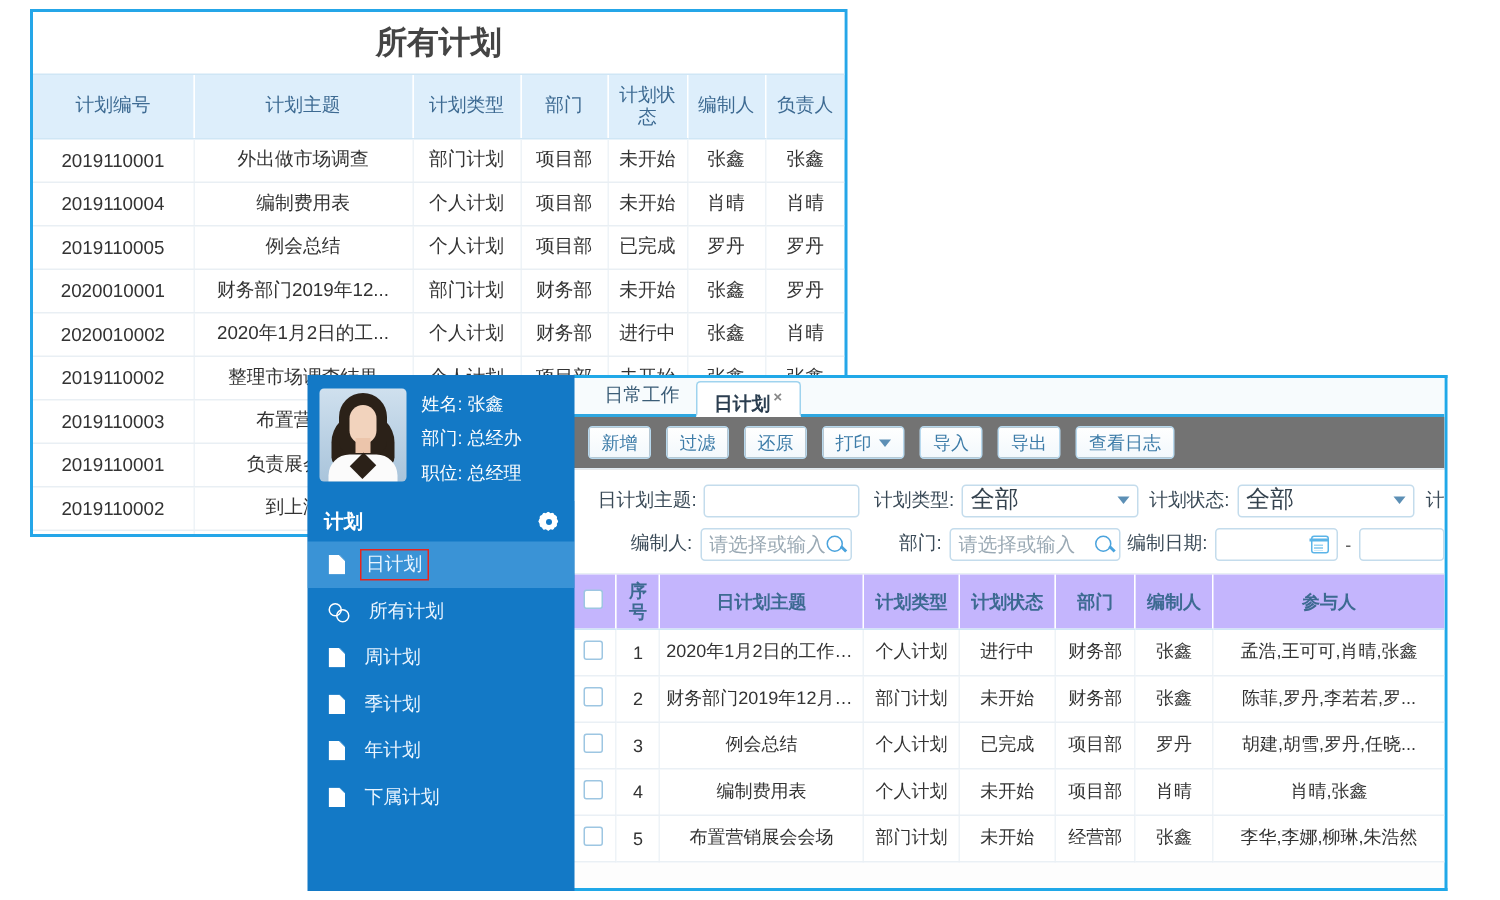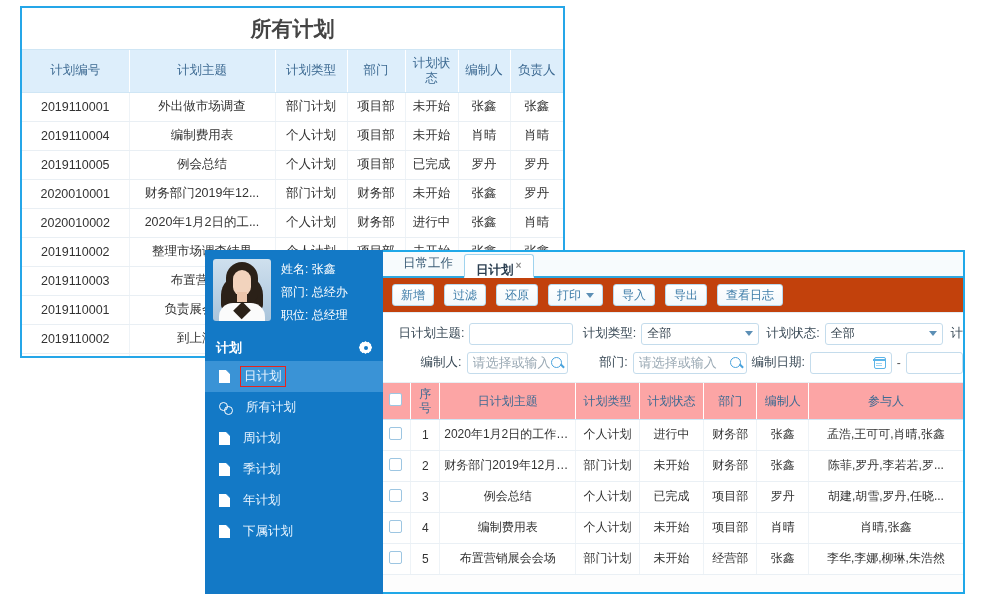--- a/index.html
+++ b/index.html
@@ -79,21 +79,21 @@
   }
   .tab.active {
     background: #fff; color: #2b3e50; font-weight: bold;
     border: 1px solid #9fd3ee; border-bottom: 2px solid #fff;
     border-radius: 3px 3px 0 0;
     margin-bottom: -2px;
   }
   .tab .closex { font-size: 10px; color: #888; margin-left: 2px; vertical-align: super; }
 
   .toolbar {
-    height: 35px; background: #c2410c;
+    height: 35px; background: #737373;
     border-bottom: 1px solid #e2ecf3;
     display: flex; align-items: center; gap: 10px;
     padding: 0 12px;
   }
   .tbtn {
     height: 22px; min-width: 40px;
     border: 1px solid #b8d9ee; border-radius: 3px;
     background: linear-gradient(#ffffff,#f2f8fc);
     font-size: 12px; color: #3d7ca8;
     display: inline-flex; align-items: center; justify-content: center;
@@ -109,21 +109,21 @@
   .filters { padding: 6px 0 5px 0; background: #fff; border-bottom: 1px solid #e8eff4; }
   .frow { display: flex; align-items: center; height: 29px; padding-left: 8px; }
   .flabel { font-size: 12.5px; color: #3a4a57; text-align: right; white-space: nowrap; }
   .finput {
     height: 22px; border: 1px solid #c4dcec; border-radius: 3px;
     background: #fff; font-size: 12px; color: #6b7b88;
     display: flex; align-items: center; padding: 0 5px;
     position: relative;
   }
   .finput .ph { color: #9aa9b4; font-size: 13px; flex: 1; white-space: nowrap; overflow: hidden; }
-  .finput .val { color: #34424e; font-size: 12px; flex: 1; }
+  .finput .val { color: #34424e; font-size: 16px; flex: 1; }
   .mag {
     width: 11px; height: 11px; border: 1.6px solid #4aa3dd; border-radius: 50%;
     position: relative; flex: 0 0 auto;
   }
   .mag::after {
     content:''; position:absolute; width:5px; height:1.6px; background:#4aa3dd;
     transform: rotate(45deg); right:-4px; bottom:0px;
   }
   .cal {
     width: 12px; height: 12px; border: 1.5px solid #5bb4e8; border-radius: 2px;
@@ -131,22 +131,22 @@
   }
   .cal::before { content:''; position:absolute; left:-1.5px; right:-1.5px; top:1.5px; height:1.5px; background:#5bb4e8; }
   .cal::after { content:''; position:absolute; left:1.5px; top:5px; width:6px; height:4px;
     background: repeating-linear-gradient(#9ed4f2 0 1px, transparent 1px 2px); }
   .dash { font-size: 12px; color: #555; margin: 0 5px; }
 
   
   .gridwrap { background: #fff; }
   table.dg { width: 100%; border-collapse: collapse; table-layout: fixed; }
   table.dg th {
-    background: #fca5a5; color: #3d6a92;
-    font-size: 12px; font-weight: normal;
+    background: #c4b5fd; color: #3d6a92;
+    font-size: 12px; font-weight: bold;
     height: 36px; line-height: 14px;
     border-right: 1px solid #fff; border-bottom: 1px solid #cfe6f5;
     padding: 2px;
   }
   table.dg th:last-child { border-right: none; }
   table.dg td {
     height: 31px; font-size: 12px; color: #333;
     text-align: center;
     border-bottom: 1px solid #eaf0f5; border-right: 1px solid #eef3f7;
     padding: 0 4px;

